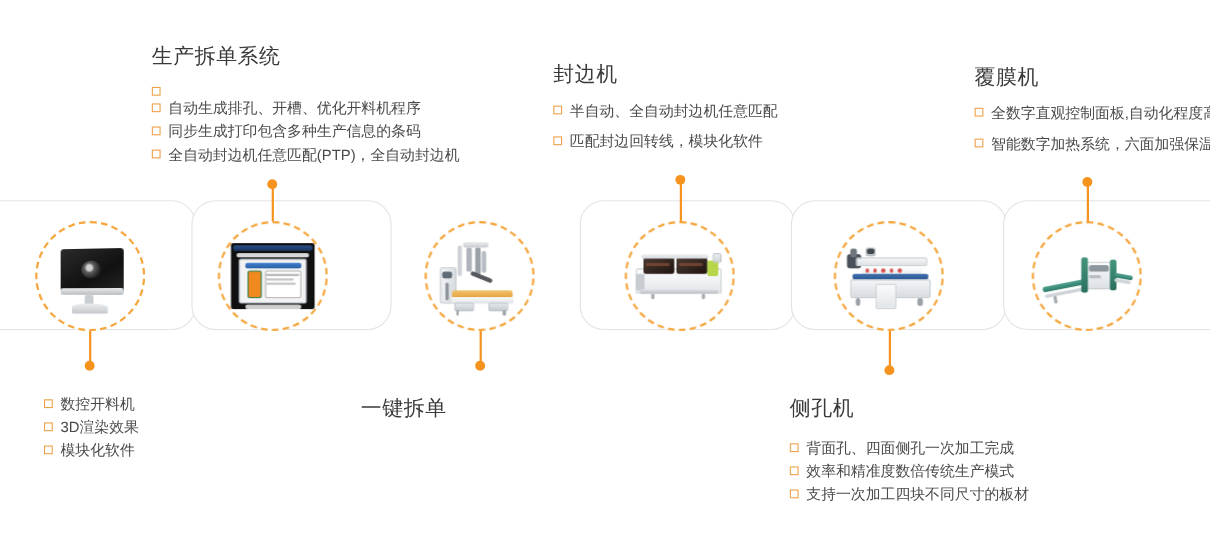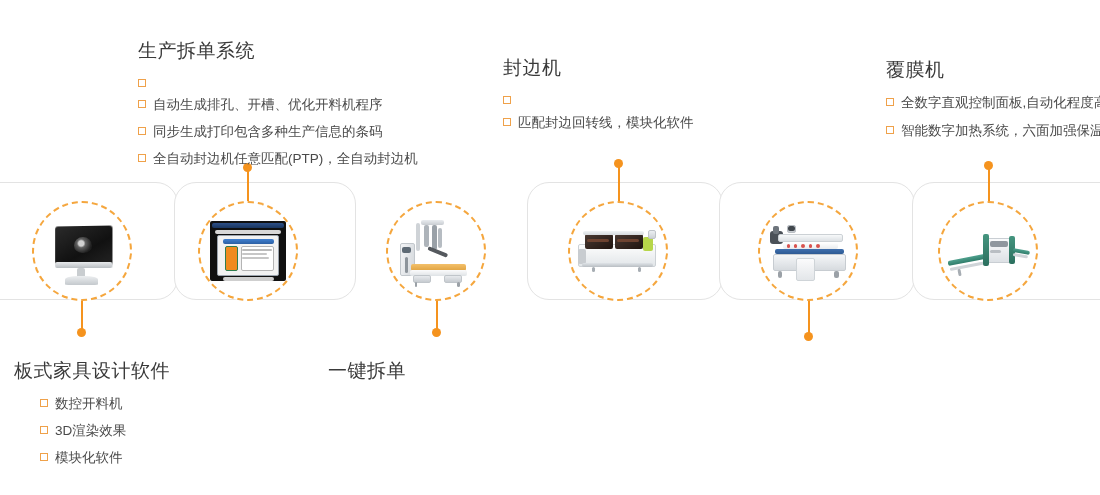--- a/index.html
+++ b/index.html
@@ -80,21 +80,21 @@
     padding: 0;
   }
   .bullets li {
     display: flex;
     align-items: flex-start;
     font-size: 13.5px;
     color: #4a4a4a;
     line-height: 1.42;
     white-space: nowrap;
   }
-  .bullets li + li { margin-top: 8px; }
+  .bullets li + li { margin-top: 2px; }
   .bullets.loose li + li { margin-top: 9px; }
 
   .bullet-mark {
     flex: 0 0 auto;
     width: 8px;
     height: 8px;
     border: 1px solid #efa14a;
     box-sizing: border-box;
     margin-right: 7px;
     margin-top: 5px;
@@ -297,20 +297,21 @@
           <span>全自动封边机任意匹配(PTP)，全自动封边机</span>
         </li>
     </ul>
   </div>
 
   <div class="block center" style="left:503px; top:55px; width:230px;">
     <div class="title">封边机</div>
     <ul class="bullets loose">
       <li>
           <span class="bullet-mark"></span>
+          <span>半自动、全自动封边机任意匹配</span>
         </li>
       <li>
           <span class="bullet-mark"></span>
           <span>匹配封边回转线，模块化软件</span>
         </li>
     </ul>
   </div>
 
   <div class="block center" style="left:886px; top:57px; width:214px;">
     <div class="title">覆膜机</div>
@@ -320,35 +321,51 @@
           <span>全数字直观控制面板,自动化程度高</span>
         </li>
       <li>
           <span class="bullet-mark"></span>
           <span>智能数字加热系统，六面加强保温</span>
         </li>
     </ul>
   </div>
 
   <div class="block left" style="left:14px; top:358px; width:220px;">
-    <div class="title">板式家具设计软件</div>
     <ul class="bullets" style="padding-left:26px;">
       <li>
           <span class="bullet-mark"></span>
           <span>数控开料机</span>
         </li>
       <li>
           <span class="bullet-mark"></span>
           <span>3D渲染效果</span>
         </li>
       <li>
           <span class="bullet-mark"></span>
           <span>模块化软件</span>
         </li>
     </ul>
   </div>
 
   <div class="block center" style="left:328px; top:358px; width:290px;">
     <div class="title">一键拆单</div>
   </div>
 
+  <div class="block center" style="left:718px; top:358px; width:260px;">
+    <div class="title">侧孔机</div>
+    <ul class="bullets" style="margin-top:14px;">
+      <li>
+          <span class="bullet-mark"></span>
+          <span>背面孔、四面侧孔一次加工完成</span>
+        </li>
+      <li>
+          <span class="bullet-mark"></span>
+          <span>效率和精准度数倍传统生产模式</span>
+        </li>
+      <li>
+          <span class="bullet-mark"></span>
+          <span>支持一次加工四块不同尺寸的板材</span>
+        </li>
+    </ul>
+  </div>
 
 </div>
 
 </body></html>

